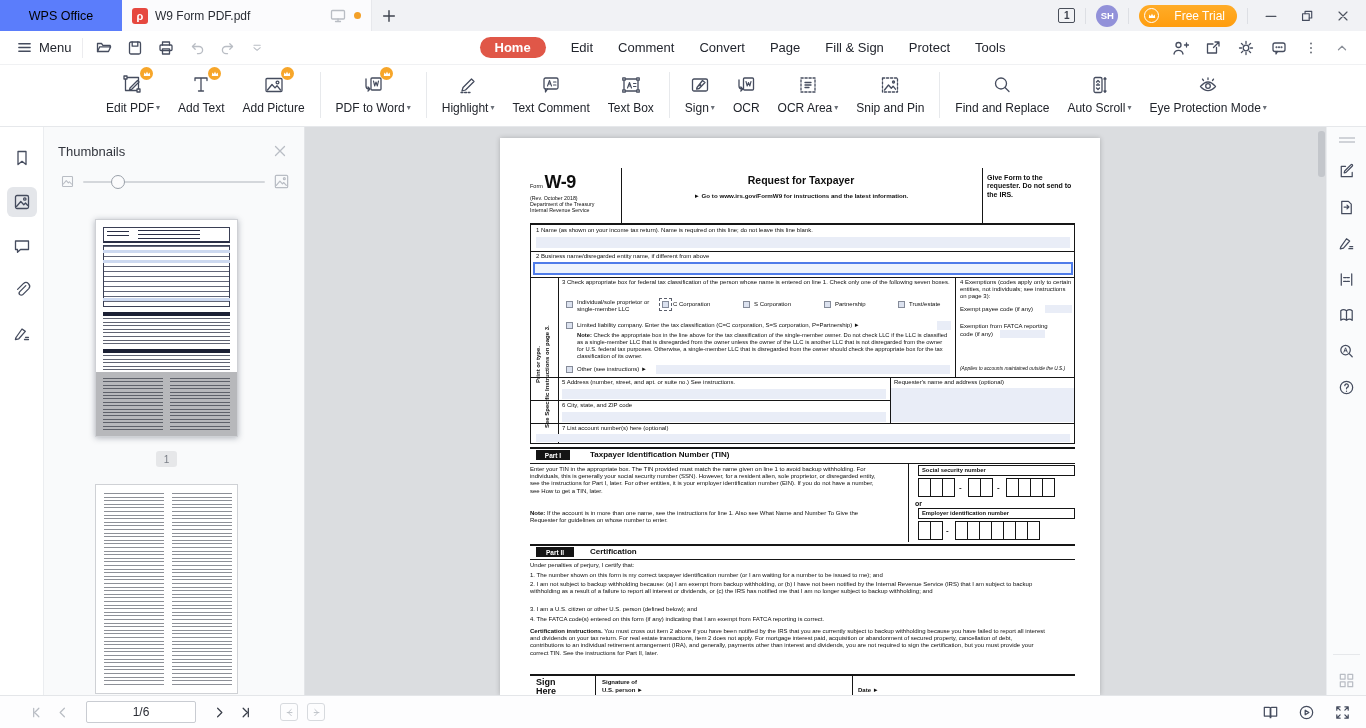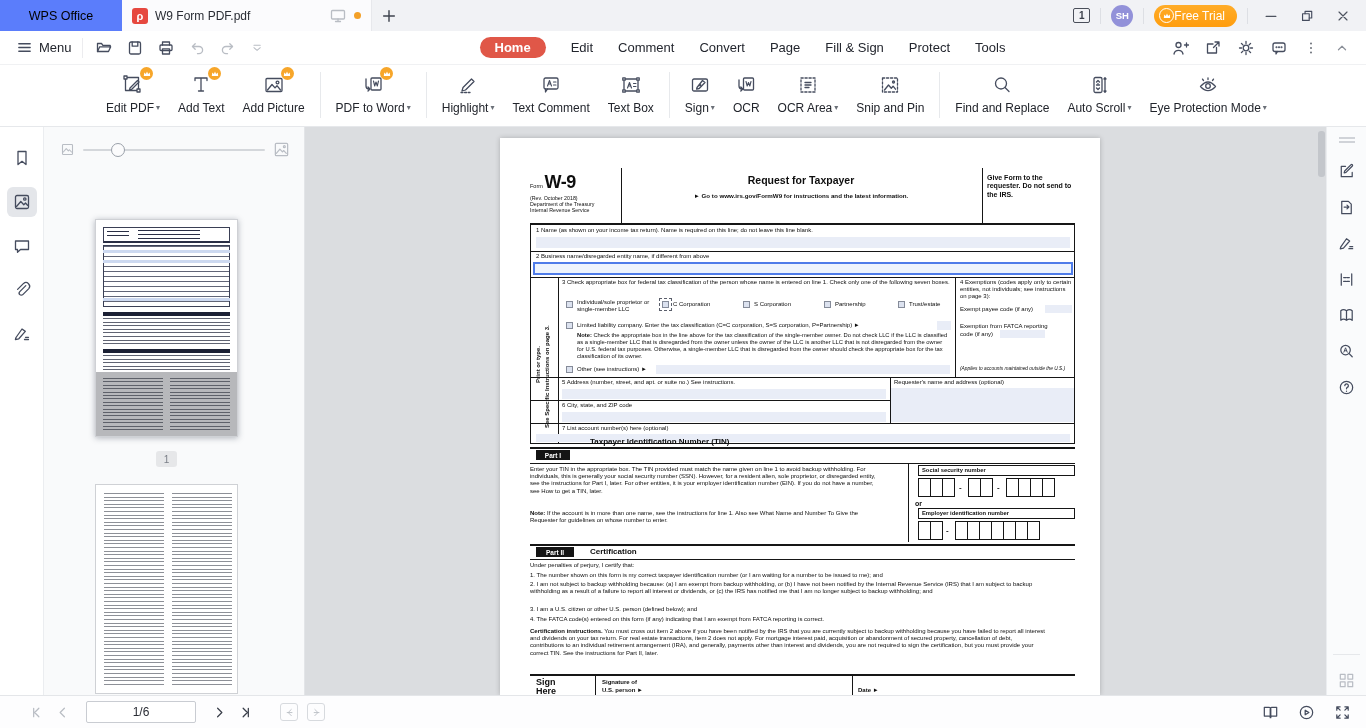--- a/index.html
+++ b/index.html
@@ -14,21 +14,21 @@
   .wps-tab{width:122px;background:#5b7dfb;color:#000000;font-size:12.5px;display:flex;align-items:center;justify-content:center;cursor:default}
   .doc-tab{width:250px;background:#fbfbfd;border-right:1px solid #e7e8ec;display:flex;align-items:center;padding:0 10px;gap:7px}
   .pdf-badge{width:16px;height:16px;border-radius:3px;background:#e6483f;color:#fff;font-weight:bold;font-size:11px;display:flex;align-items:center;justify-content:center;flex:none}
   .doc-title{font-size:12px;color:#2a2d35;white-space:nowrap;overflow:hidden;flex:1}
   .tab-dot{width:7px;height:7px;border-radius:50%;background:#f3a028;flex:none}
   .newtab{width:34px;display:flex;align-items:center;justify-content:center}
   .tb-right{margin-left:auto;display:flex;align-items:center;gap:10px;padding-right:10px}
   .win-count{width:17px;height:15px;border:1.6px solid #4a4f5a;border-radius:2px;font-size:10px;font-weight:bold;color:#3c414c;display:flex;align-items:center;justify-content:center}
   .avatar{width:22px;height:22px;border-radius:50%;background:#9291d9;color:#fff;font-size:9.5px;font-weight:bold;display:flex;align-items:center;justify-content:center}
   .vsep{width:1px;height:16px;background:#dddfe4}
-  .free-trial{height:22px;border-radius:11px;background:linear-gradient(180deg,#ffac28,#ff9d0e);color:#fff;font-size:12px;display:flex;align-items:center;gap:0;padding:0 12px 0 5px}
+  .free-trial{height:22px;border-radius:11px;background:linear-gradient(180deg,#ffac28,#ff9d0e);color:#fff;font-size:12px;display:flex;align-items:center;gap:15px;padding:0 12px 0 5px}
   .ft-crown{width:15px;height:15px;border:1.2px solid #fff;border-radius:50%;display:flex;align-items:center;justify-content:center}
   .winbtn{width:26px;height:26px;display:flex;align-items:center;justify-content:center}
 
   
   .menurow{height:34px;background:#fff;display:flex;align-items:center;border-bottom:1px solid #f0f1f3}
   .menu-btn{display:flex;align-items:center;gap:6px;font-size:13px;color:#23262e;padding:0 10px 0 16px}
   .qicons{display:flex;align-items:center;gap:13px;padding-left:12px;border-left:1px solid #ececef;height:20px}
   .mtabs{display:flex;align-items:center;gap:25px;margin-left:216px;font-size:13px;color:#23262e}
   .mtab{cursor:default;white-space:nowrap}
   .mtab.active{background:#e05748;color:#fff;padding:3px 15px;border-radius:13px;font-weight:bold}
@@ -487,20 +487,28 @@
       </span>
       <span class="lsbtn">
         <svg width="20" height="20" viewBox="0 0 20 20">
             <path d="M4 13.5l6-8.5 3.3 2.4-6.5 7.4-3.4.9z"></path>
             <path d="M12.5 15.5h4M13.5 13.3h3"></path>
           </svg>
       </span>
     </div>
 
     <div class="thumbpanel">
+      <div class="tp-head">
+        <span class="tp-title">Thumbnails</span>
+        <span>
+          <svg width="16" height="16" viewBox="0 0 16 16" class="dim">
+              <path d="M3.5 3.5l9 9M12.5 3.5l-9 9"></path>
+            </svg>
+        </span>
+      </div>
       <div class="tp-zoom">
         <span>
             <svg width="15" height="15" viewBox="0 0 18 18" class="dim">
               <rect x="3" y="3" width="12" height="12" rx="1"></rect>
               <path d="M4 12l3.5-4 2.5 2.7 1.3-1.4 2.5 2.7"></path>
             </svg>
           </span>
         <span class="slider">
           <span class="track"></span>
           <span class="knob"></span>
@@ -611,21 +619,21 @@
         <div class="f" style="left:62px;top:264px;width:320px">6  City, state, and ZIP code</div>
         <div class="ffield" style="left:62px;top:274px;width:324px;height:10px"></div>
         <div class="hl" style="left:30px;top:285px;width:545px"></div>
 
         <div class="f" style="left:62px;top:287px;width:400px">7  List account number(s) here (optional)</div>
         <div class="ffield" style="left:36px;top:296px;width:534px;height:8px"></div>
         <div class="hl" style="left:30px;top:305px;width:545px"></div>
 
         <div class="hl" style="left:30px;top:309px;width:545px;height:2px"></div>
         <div class="ptag" style="left:36px;top:312px;width:34px;height:10px">Part I</div>
-        <div class="f fb" style="left:90px;top:299px;font-size:8px">Taxpayer Identification Number (TIN)</div>
+        <div class="f fb" style="left:90px;top:312px;font-size:8px">Taxpayer Identification Number (TIN)</div>
         <div class="hl" style="left:30px;top:325px;width:545px"></div>
         <div class="f" style="left:30px;top:328px;width:352px">Enter your TIN in the appropriate box. The TIN provided must match the name given on line 1 to avoid backup withholding. For individuals, this is generally your social security number (SSN). However, for a resident alien, sole proprietor, or disregarded entity, see the instructions for Part I, later. For other entities, it is your employer identification number (EIN). If you do not have a number, see How to get a TIN, later.</div>
         <div class="f" style="left:30px;top:372px;width:352px"><span class="fb">Note:</span><span> If the account is in more than one name, see the instructions for line 1. Also see What Name and Number To Give the Requester for guidelines on whose number to enter.</span></div>
         <div class="vl" style="left:408px;top:325px;height:79px"></div>
 
         <div class="boxlab" style="left:418px;top:327px;width:157px;height:11px">Social security number</div>
         <div class="cell" style="left:418px;top:340px"></div>
         <div class="cell" style="left:430px;top:340px"></div>
         <div class="cell" style="left:442px;top:340px"></div>
         <span class="dash" style="left:459px;top:345px">-</span>

